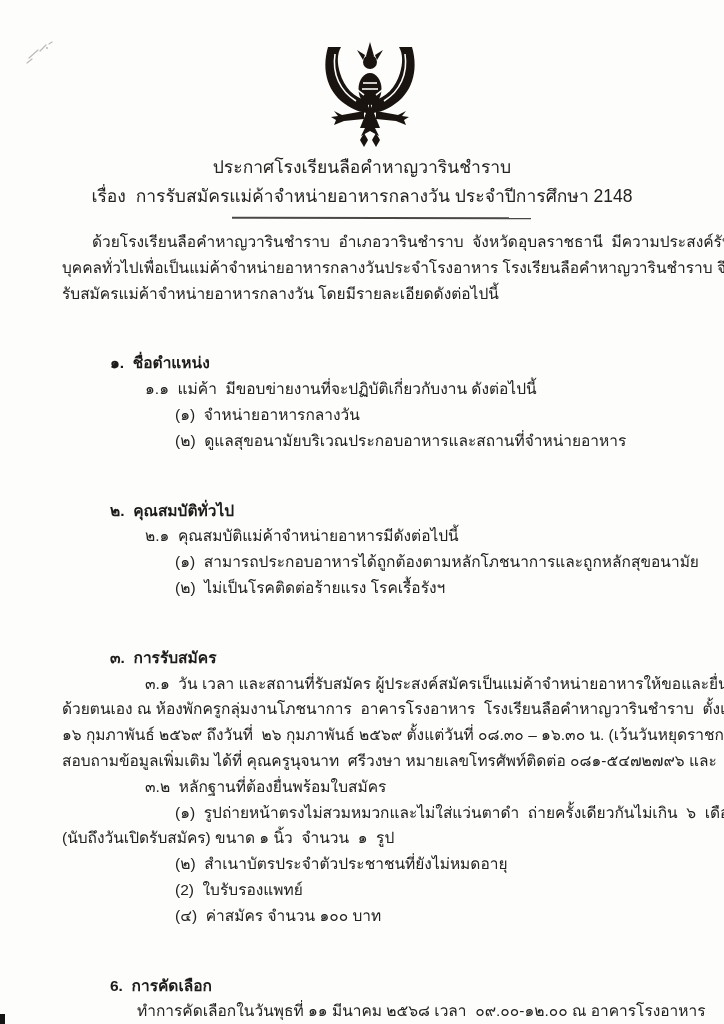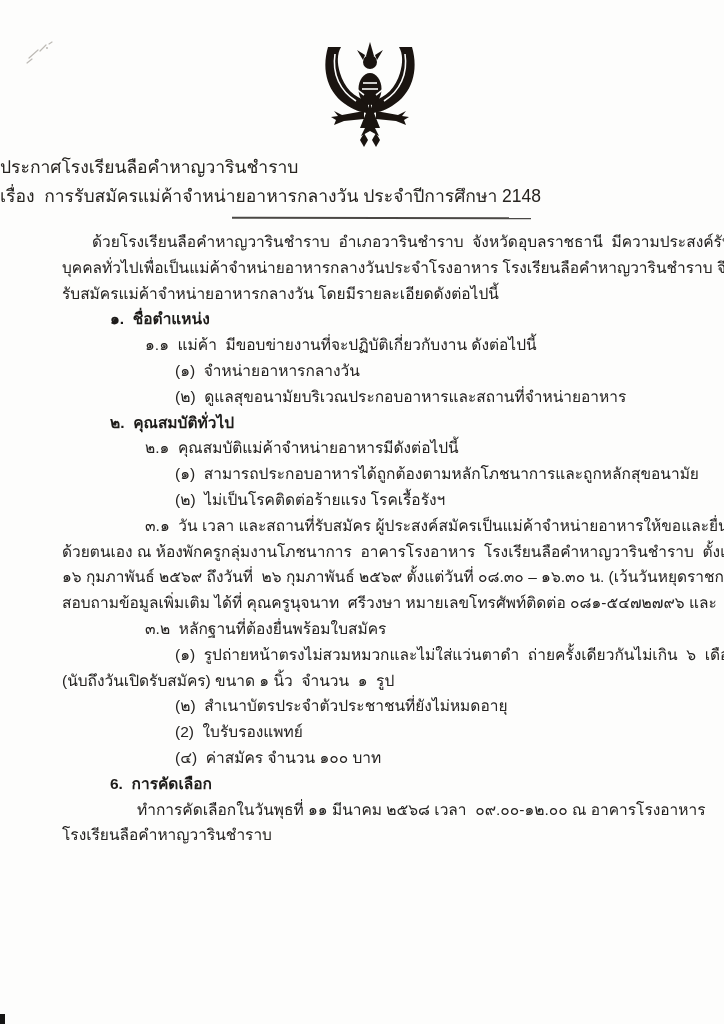--- a/index.html
+++ b/index.html
@@ -2,31 +2,31 @@
 <html><head>
 <meta charset="utf-8">
 <style>
   html,body { margin:0; padding:0; background:#ffffff; }
   .page {
     position:relative; width:724px; height:1024px; overflow:hidden;
     background:#fdfdfc; color:#232120;
     font-family:"Liberation Sans","DejaVu Sans",sans-serif;
   }
   .emblem { position:absolute; left:318px; top:40px; width:104px; height:108px; }
-  .header { position:absolute; left:0; top:153px; width:724px; text-align:left; }
+  .header { position:absolute; left:0; top:153px; width:724px; text-align:center; }
   .title-line { font-size:17.5px; line-height:28.5px; white-space:pre; color:#26231f; }
   .divider {
     position:absolute; left:232px; top:217px; width:299px; height:2px;
     background:#4a4845; transform:rotate(0.12deg);
   }
   .doc-body { position:absolute; left:62px; top:229px; width:608px; font-size:15.5px; }
   .ln { line-height:25.8px; white-space:pre; color:#242220; }
   .bold { font-weight:bold; color:#1d1b19; }
   .ind-first { padding-left:30px; }   
-  .ind-h     { padding-left:48px; }   
+  .ind-h     { padding-left:48px;margin-top:44px; }   
   .ind-sub   { padding-left:83px; }   
   .ind-sub2  { padding-left:113px; }  
   .ind-s4    { padding-left:75px; }   
   .pencil-smudge { position:absolute; left:25px; top:38px; width:46px; height:30px; }
   .corner-mark { position:absolute; left:0; top:1014px; width:5px; height:10px; background:#141414; }
 </style>
 </head>
 <body>
 
 <div class="page">
@@ -90,20 +90,21 @@
     <div class="ln ind-h bold">๑.  ชื่อตำแหน่ง</div>
     <div class="ln ind-sub">๑.๑  แม่ค้า  มีขอบข่ายงานที่จะปฏิบัติเกี่ยวกับงาน ดังต่อไปนี้</div>
     <div class="ln ind-sub2">(๑)  จำหน่ายอาหารกลางวัน</div>
     <div class="ln ind-sub2">(๒)  ดูแลสุขอนามัยบริเวณประกอบอาหารและสถานที่จำหน่ายอาหาร</div>
 
     <div class="ln ind-h bold">๒.  คุณสมบัติทั่วไป</div>
     <div class="ln ind-sub">๒.๑  คุณสมบัติแม่ค้าจำหน่ายอาหารมีดังต่อไปนี้</div>
     <div class="ln ind-sub2">(๑)  สามารถประกอบอาหารได้ถูกต้องตามหลักโภชนาการและถูกหลักสุขอนามัย</div>
     <div class="ln ind-sub2">(๒)  ไม่เป็นโรคติดต่อร้ายแรง โรคเรื้อรังฯ</div>
 
+    <div class="ln ind-h bold">๓.  การรับสมัคร</div>
     <div class="ln ind-sub">๓.๑  วัน เวลา และสถานที่รับสมัคร ผู้ประสงค์สมัครเป็นแม่ค้าจำหน่ายอาหารให้ขอและยื่นใบสมัคร</div>
     <div class="ln">ด้วยตนเอง ณ ห้องพักครูกลุ่มงานโภชนาการ  อาคารโรงอาหาร  โรงเรียนลือคำหาญวารินชำราบ  ตั้งแต่วันที่</div>
     <div class="ln">๑๖ กุมภาพันธ์ ๒๕๖๙ ถึงวันที่  ๒๖ กุมภาพันธ์ ๒๕๖๙ ตั้งแต่วันที่ ๐๘.๓๐ – ๑๖.๓๐ น. (เว้นวันหยุดราชการ)</div>
     <div class="ln">สอบถามข้อมูลเพิ่มเติม ได้ที่ คุณครูนุจนาท  ศรีวงษา หมายเลขโทรศัพท์ติดต่อ ๐๘๑-๕๔๗๒๗๙๖ และ</div>
 
     <div class="ln ind-sub">๓.๒  หลักฐานที่ต้องยื่นพร้อมใบสมัคร</div>
     <div class="ln ind-sub2">(๑)  รูปถ่ายหน้าตรงไม่สวมหมวกและไม่ใส่แว่นตาดำ  ถ่ายครั้งเดียวกันไม่เกิน  ๖  เดือน</div>
     <div class="ln">(นับถึงวันเปิดรับสมัคร) ขนาด ๑ นิ้ว  จำนวน  ๑  รูป</div>
     <div class="ln ind-sub2">(๒)  สำเนาบัตรประจำตัวประชาชนที่ยังไม่หมดอายุ</div>
     <div class="ln ind-sub2">(2)  ใบรับรองแพทย์</div>

